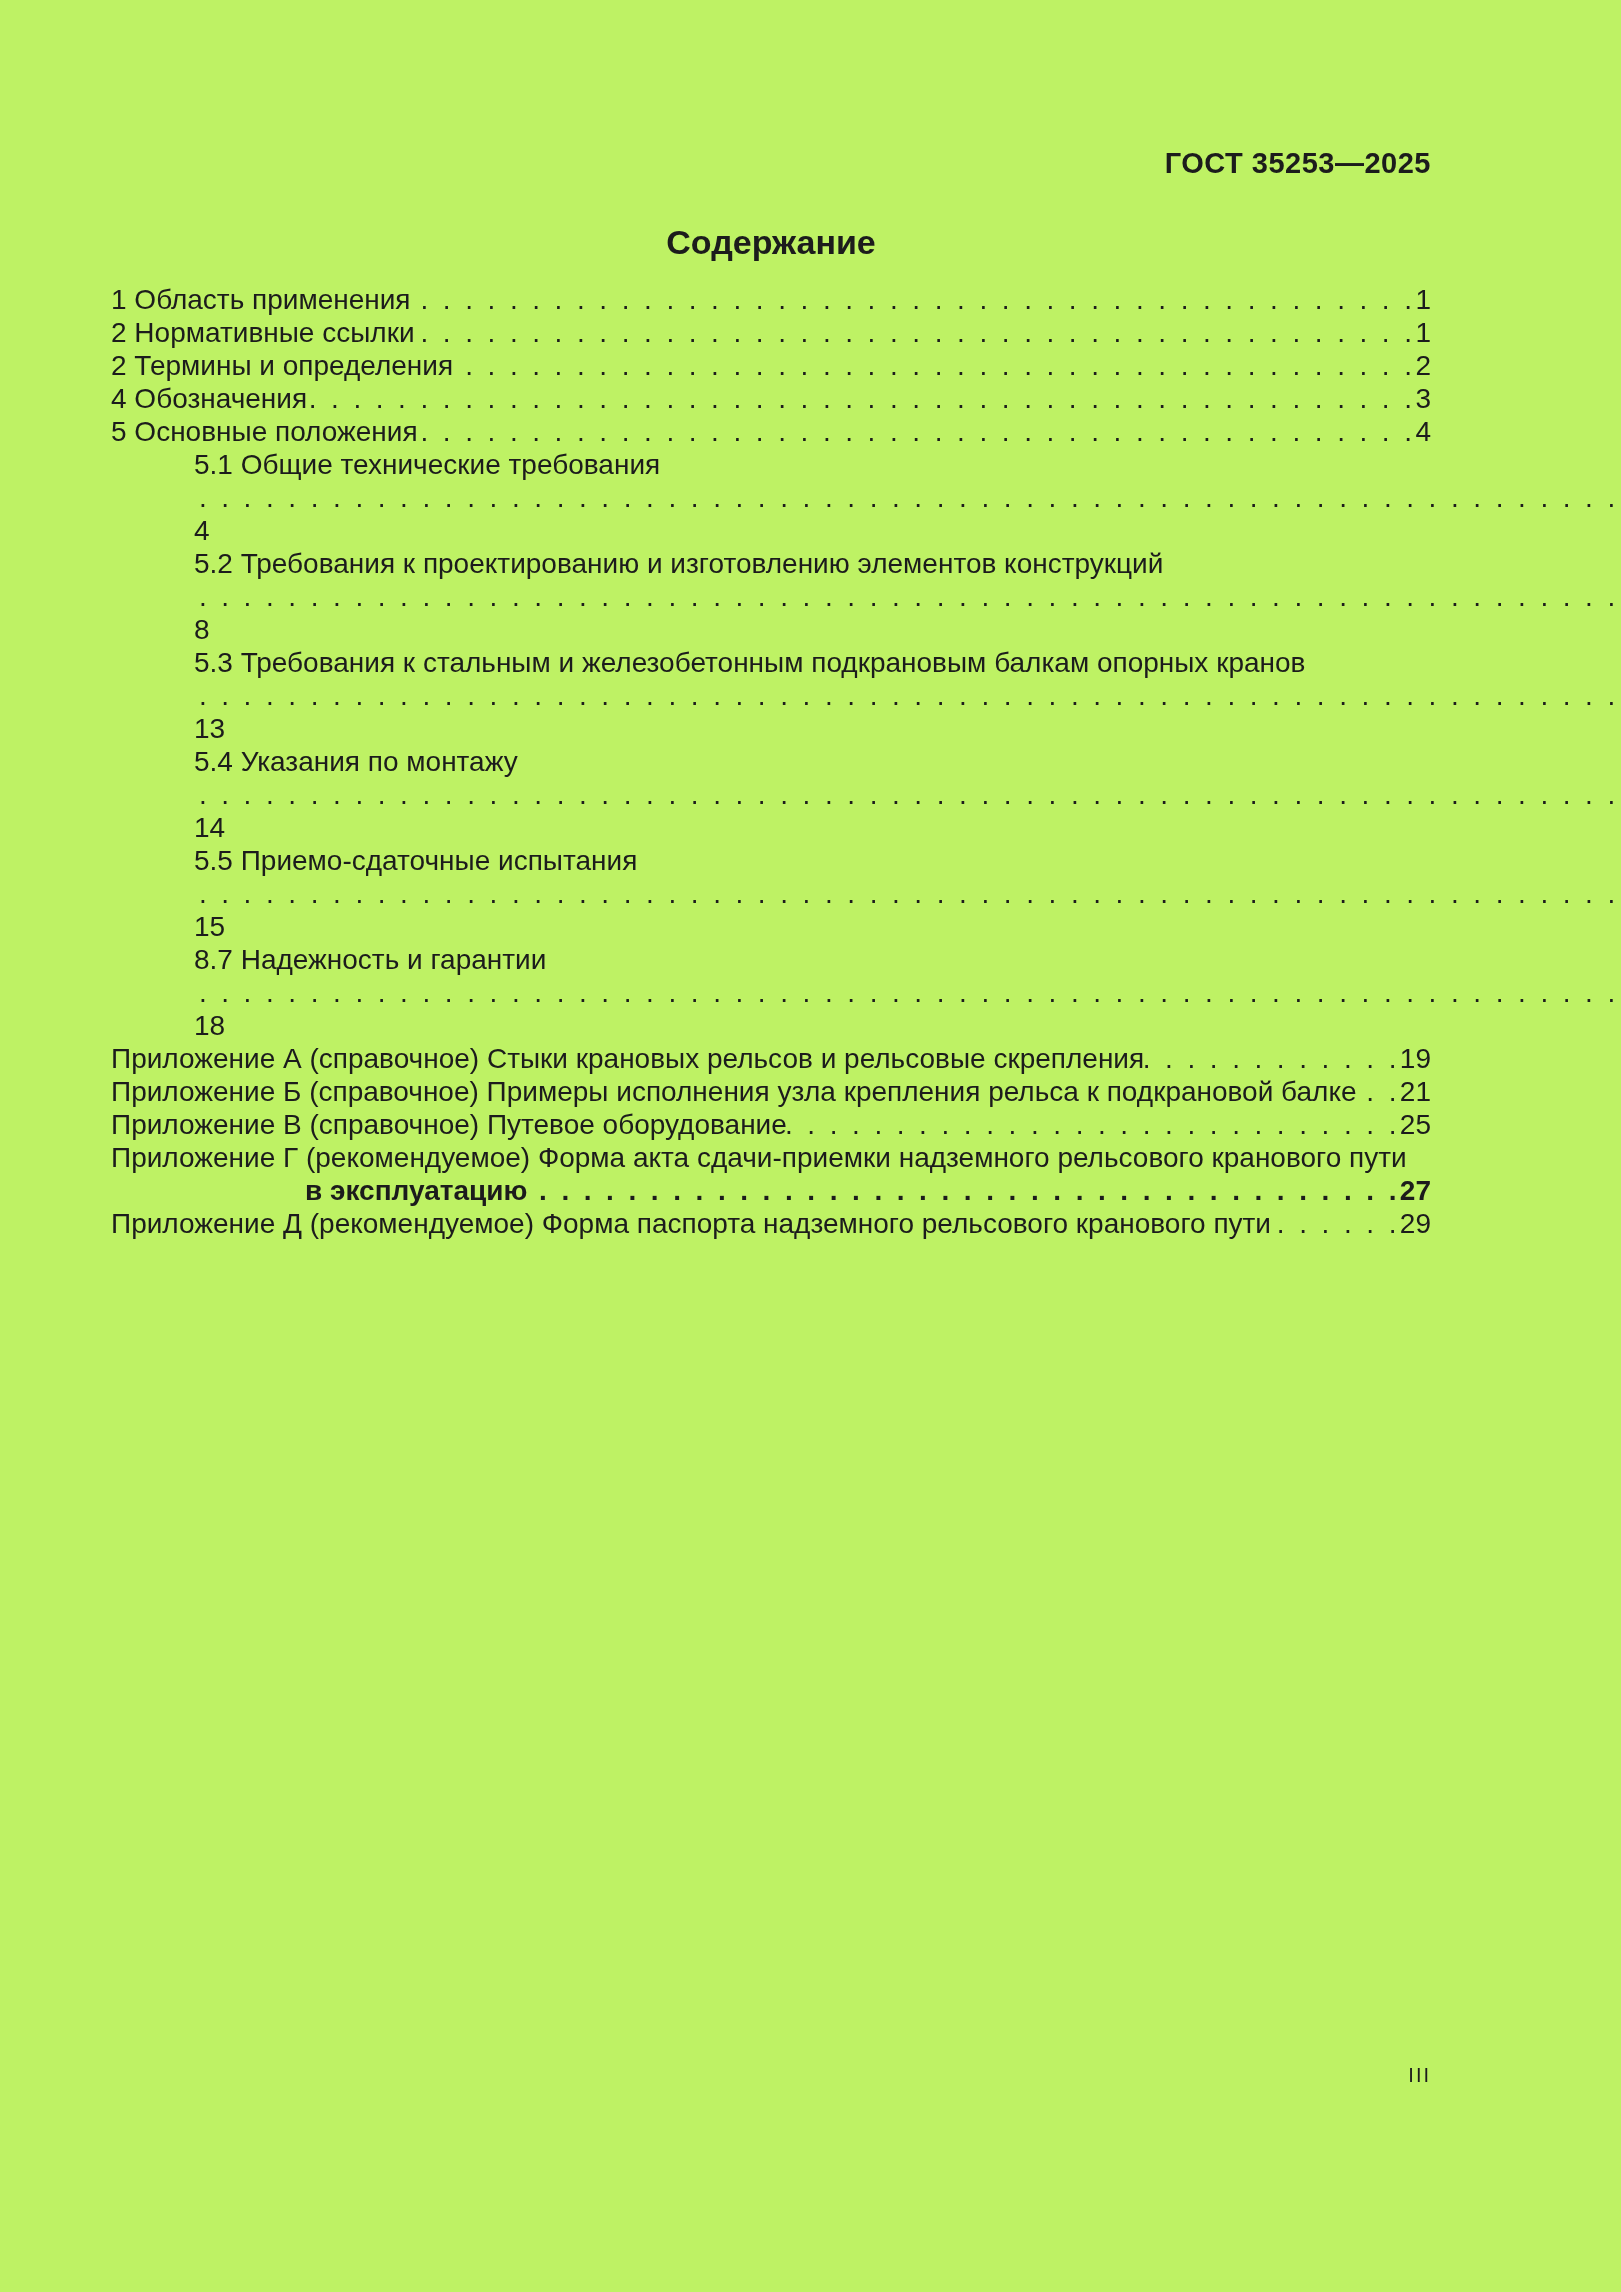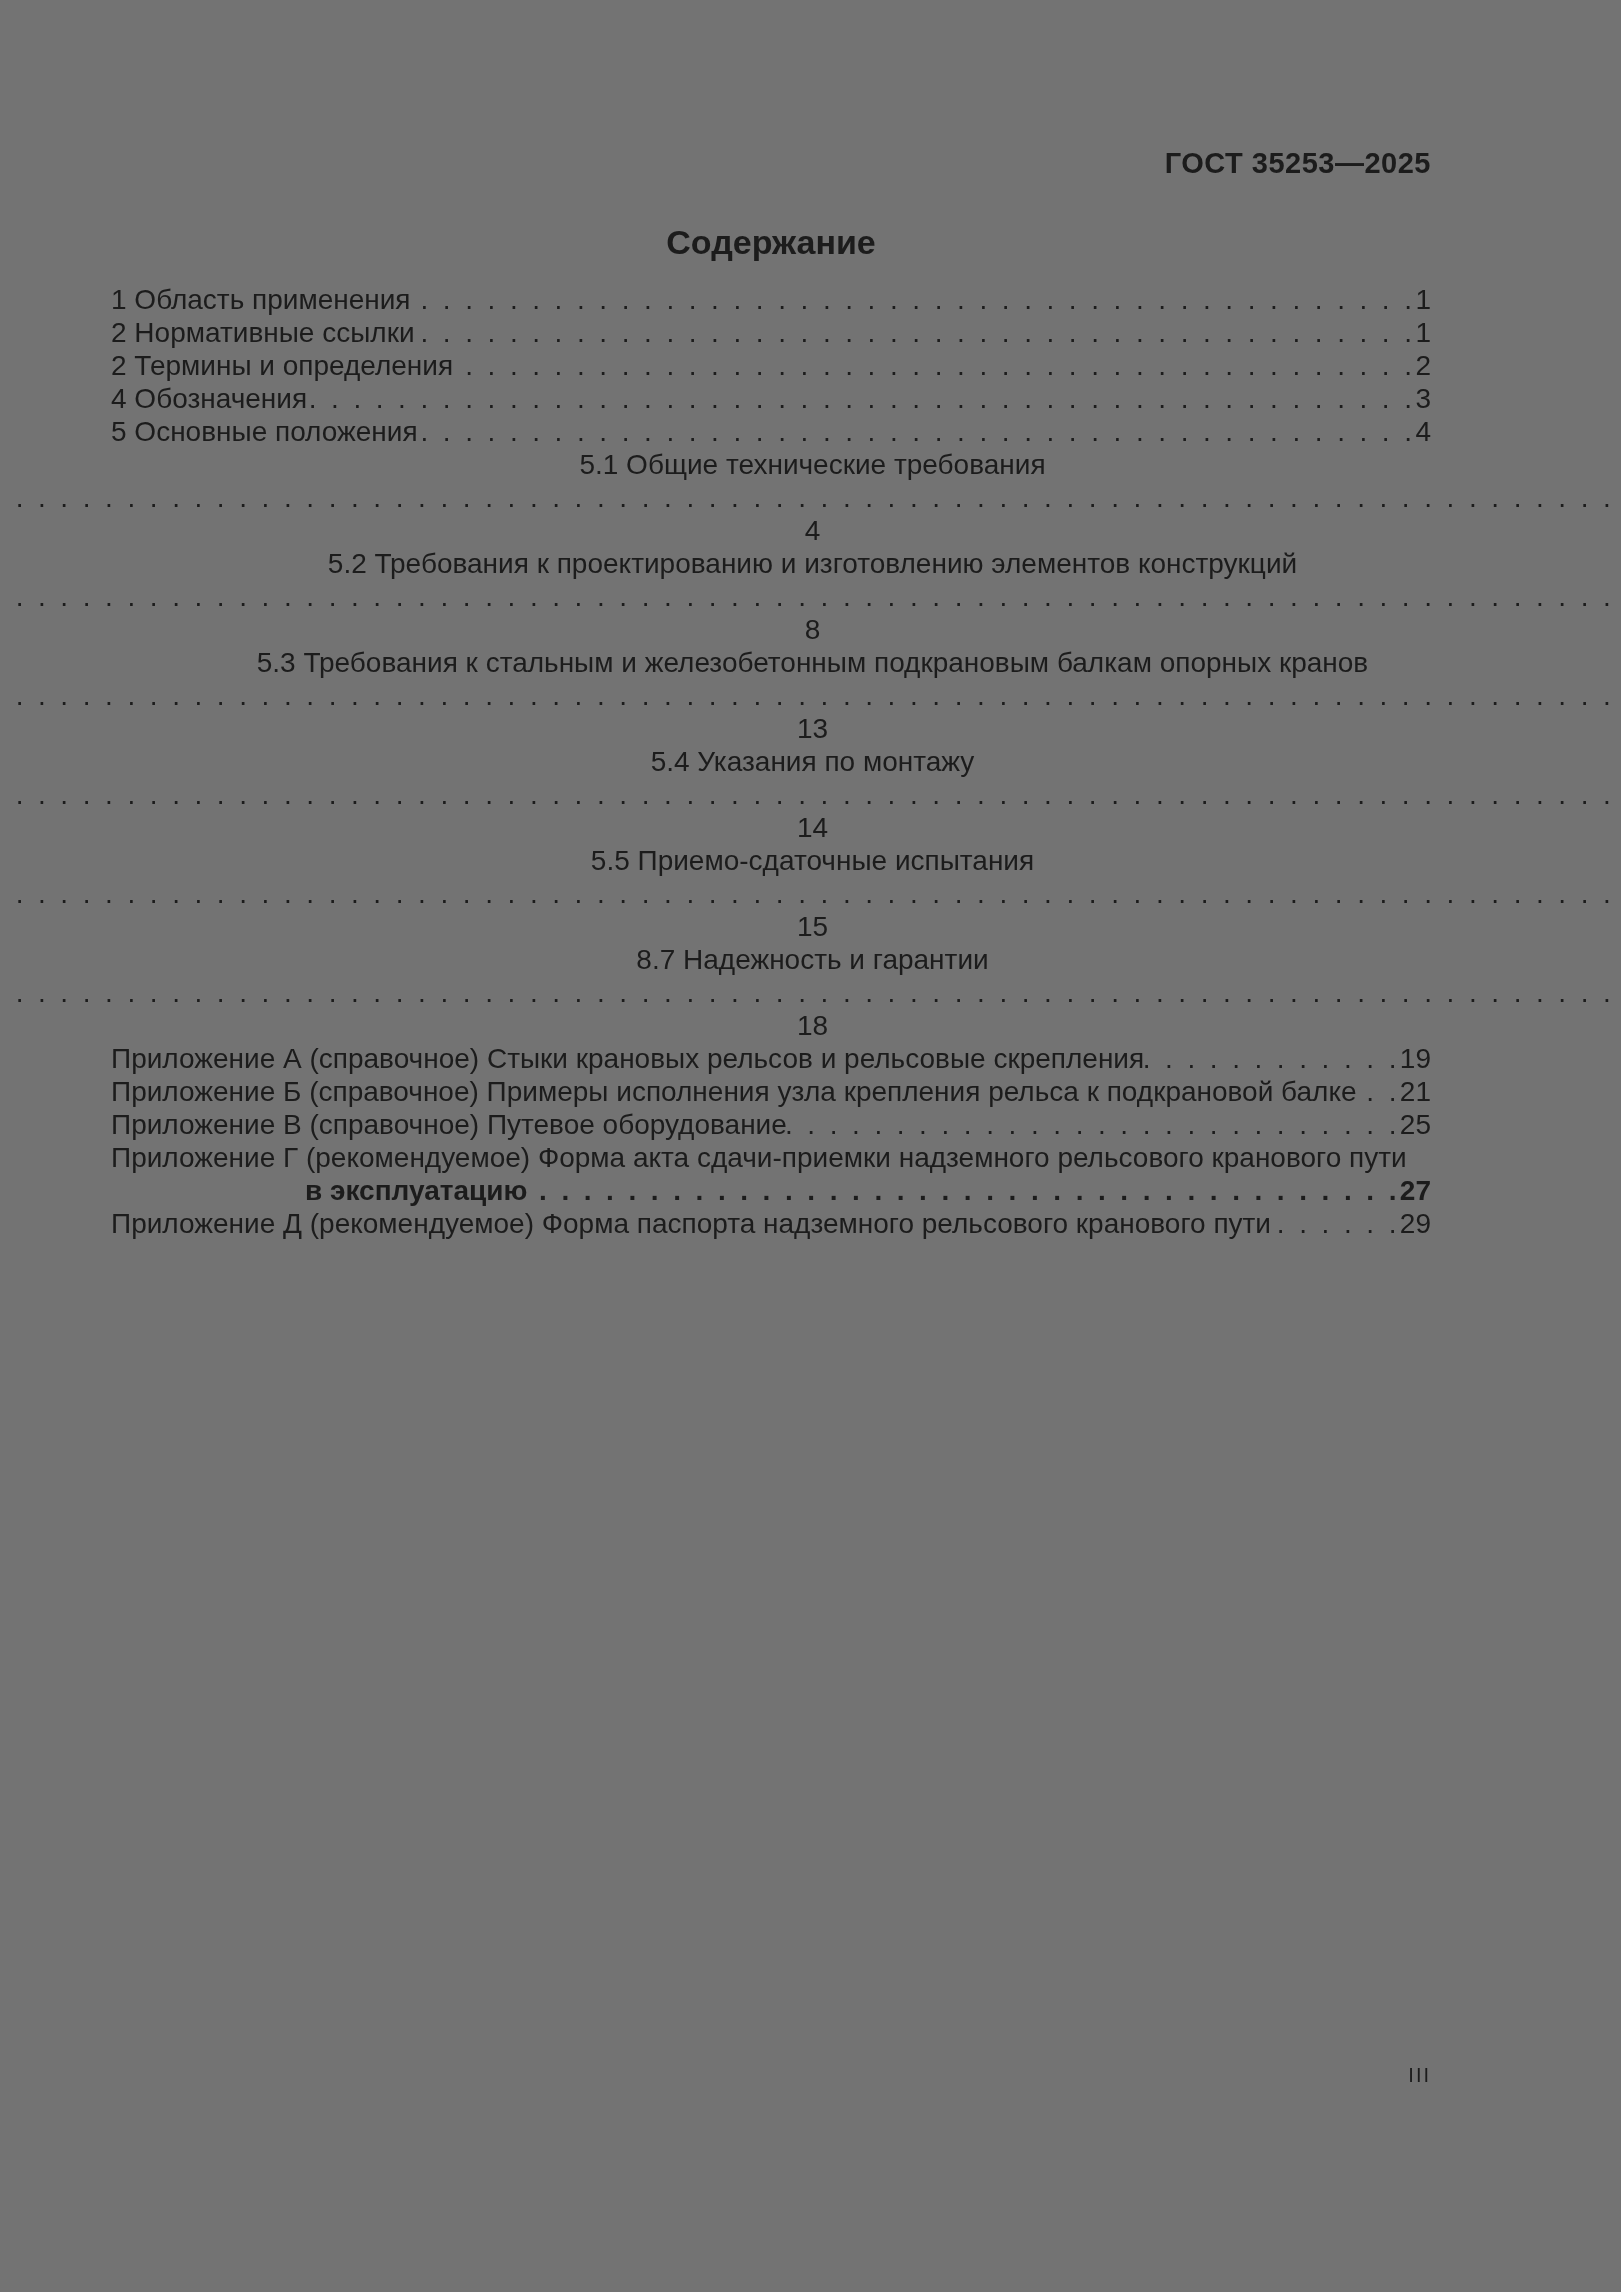--- a/index.html
+++ b/index.html
@@ -4,21 +4,21 @@
 <style>
   html, body {
     margin: 0;
     padding: 0;
     background: #ffffff;
   }
   .page {
     position: relative;
     width: 1621px;
     height: 2293px;
-    background: #737373;
+    background: #bef264;
     color: #1c1c1c;
     font-family: "Liberation Sans", "DejaVu Sans", sans-serif;
     overflow: hidden;
   }
   .doc-header {
     position: absolute;
     top: 147px;
     left: 111px;
     width: 1320px;
     text-align: right;
@@ -39,21 +39,21 @@
   .toc {
     position: absolute;
     top: 283px;
     left: 111px;
     width: 1320px;
     font-size: 28px;
     line-height: 33px;
   }
   .toc-line {
     display: flex;
-    align-items: center;
+    align-items: flex-start;
   }
   .toc-label {
     flex: 0 1 auto;
     white-space: nowrap;
   }
   .toc-dots {
     flex: 1 1 auto;
     min-width: 0;
     overflow: hidden;
     white-space: nowrap;

